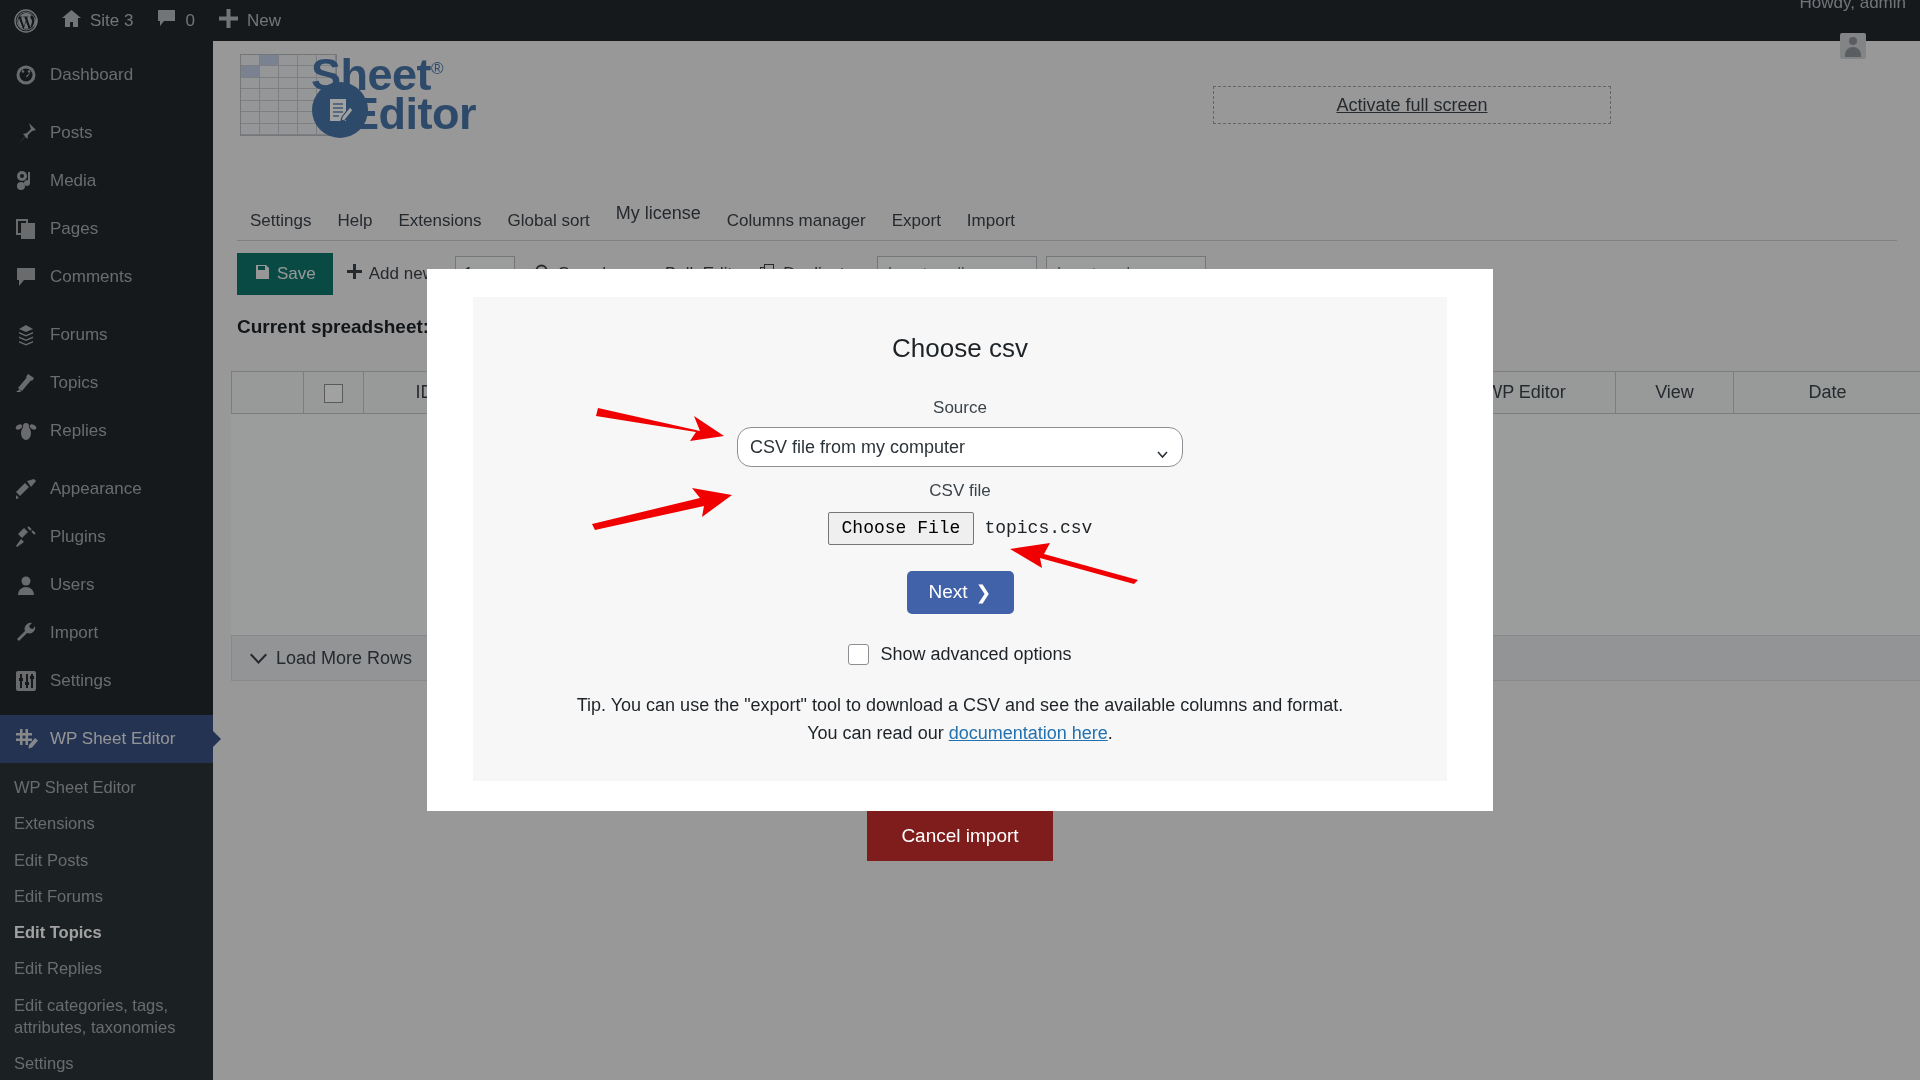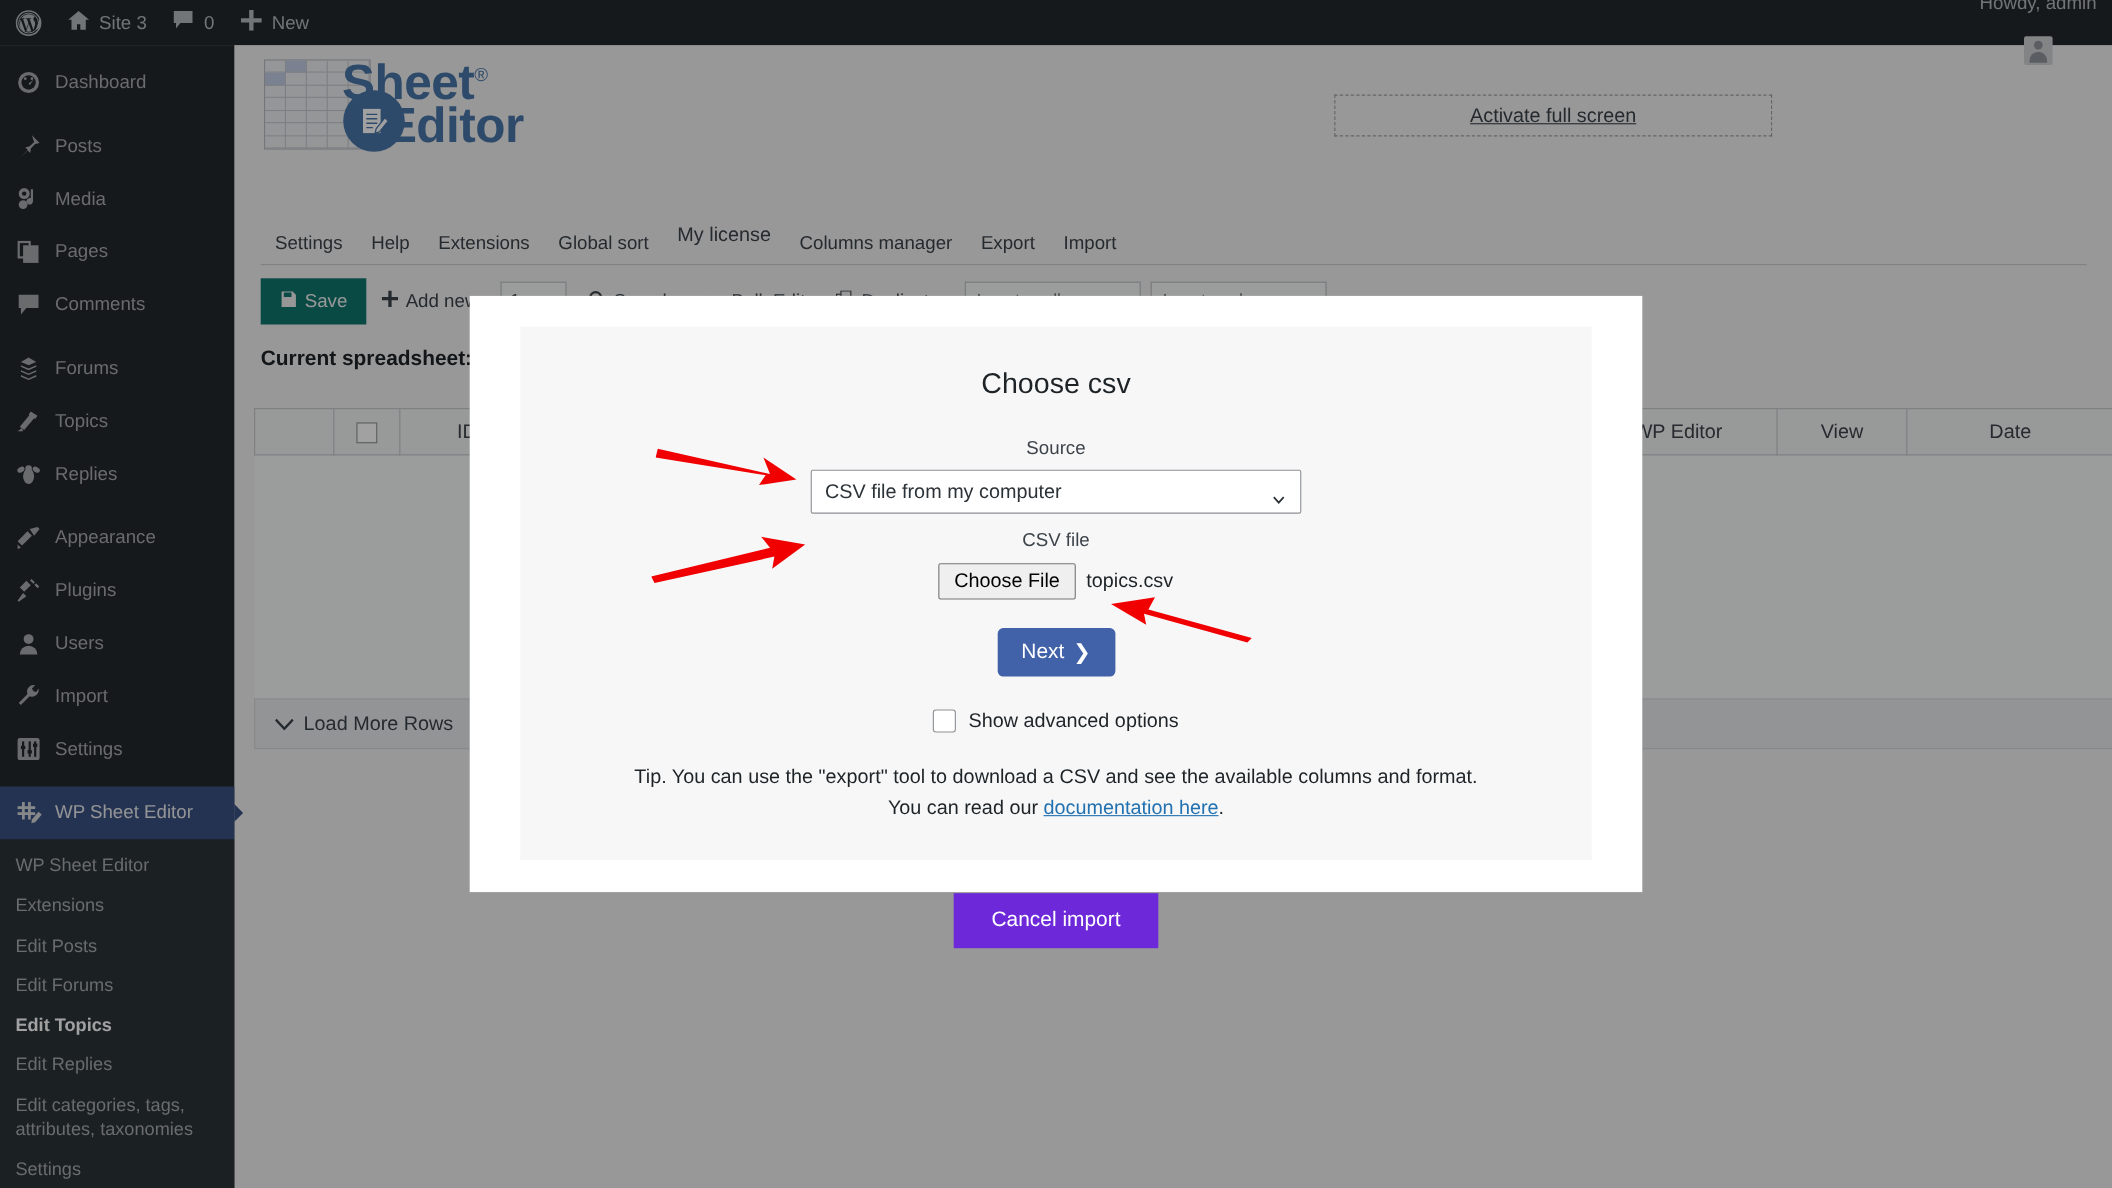--- a/index.html
+++ b/index.html
@@ -226,35 +226,35 @@
     text-align: center;
   }
   .modal-title {
     font-size: 26px; color: #1d2327; margin-bottom: 34px;
   }
   .field-label {
     font-size: 17px; color: #3c434a; margin-bottom: 9px;
   }
   .select-wrap {
     width: 446px; height: 40px; margin: 0 auto 14px auto;
-    border: 1px solid #8c8f94; border-radius: 2px;
+    border: 1px solid #8c8f94; border-radius: 14px;
     background: #fff;
     display: flex; align-items: center;
     padding: 0 12px;
     position: relative;
     font-size: 18px; color: #2c3338;
     text-align: left;
   }
   .select-wrap .chev {
     position: absolute; right: 14px; top: 50%; margin-top: -4px;
     width: 11px; height: 11px;
   }
   .filerow {
     display: flex; align-items: center; justify-content: center;
-    gap: 10px; margin-top: 11px;
+    gap: 10px; margin-top: 11px; font-family: Liberation Mono, monospace;
   }
   .choose-file {
     border: 1px solid #767676; background: #efefef;
     padding: 5px 13px; font-size: 18px; color: #000;
     border-radius: 2px; cursor: pointer; line-height: 1.15;
   }
   .file-name { font-size: 18px; color: #1d2327; }
   .btn-next {
     margin: 26px auto 0 auto;
     background: #4162a8; color: #fff; border: none;
@@ -270,21 +270,21 @@
   .adv-chk {
     width: 21px; height: 21px; border: 1px solid #8c8f94;
     background: #fff; border-radius: 3px; display: inline-block; cursor: pointer;
   }
   .tip {
     margin-top: 27px; font-size: 18px; color: #1d2327; line-height: 1.55;
   }
   .tip a { color: #2271b1; }
   .btn-cancel {
     margin: 30px auto 0 auto;
-    background: #6d28d9; color: #fff; border: none;
+    background: #7f1d1d; color: #fff; border: none;
     padding: 14px 34px; font-size: 19px; cursor: pointer;
     display: block;
   }
 
   
   .arrow { position: absolute; z-index: 300; pointer-events: none; }
 </style>
 </head>
 <body>
 

